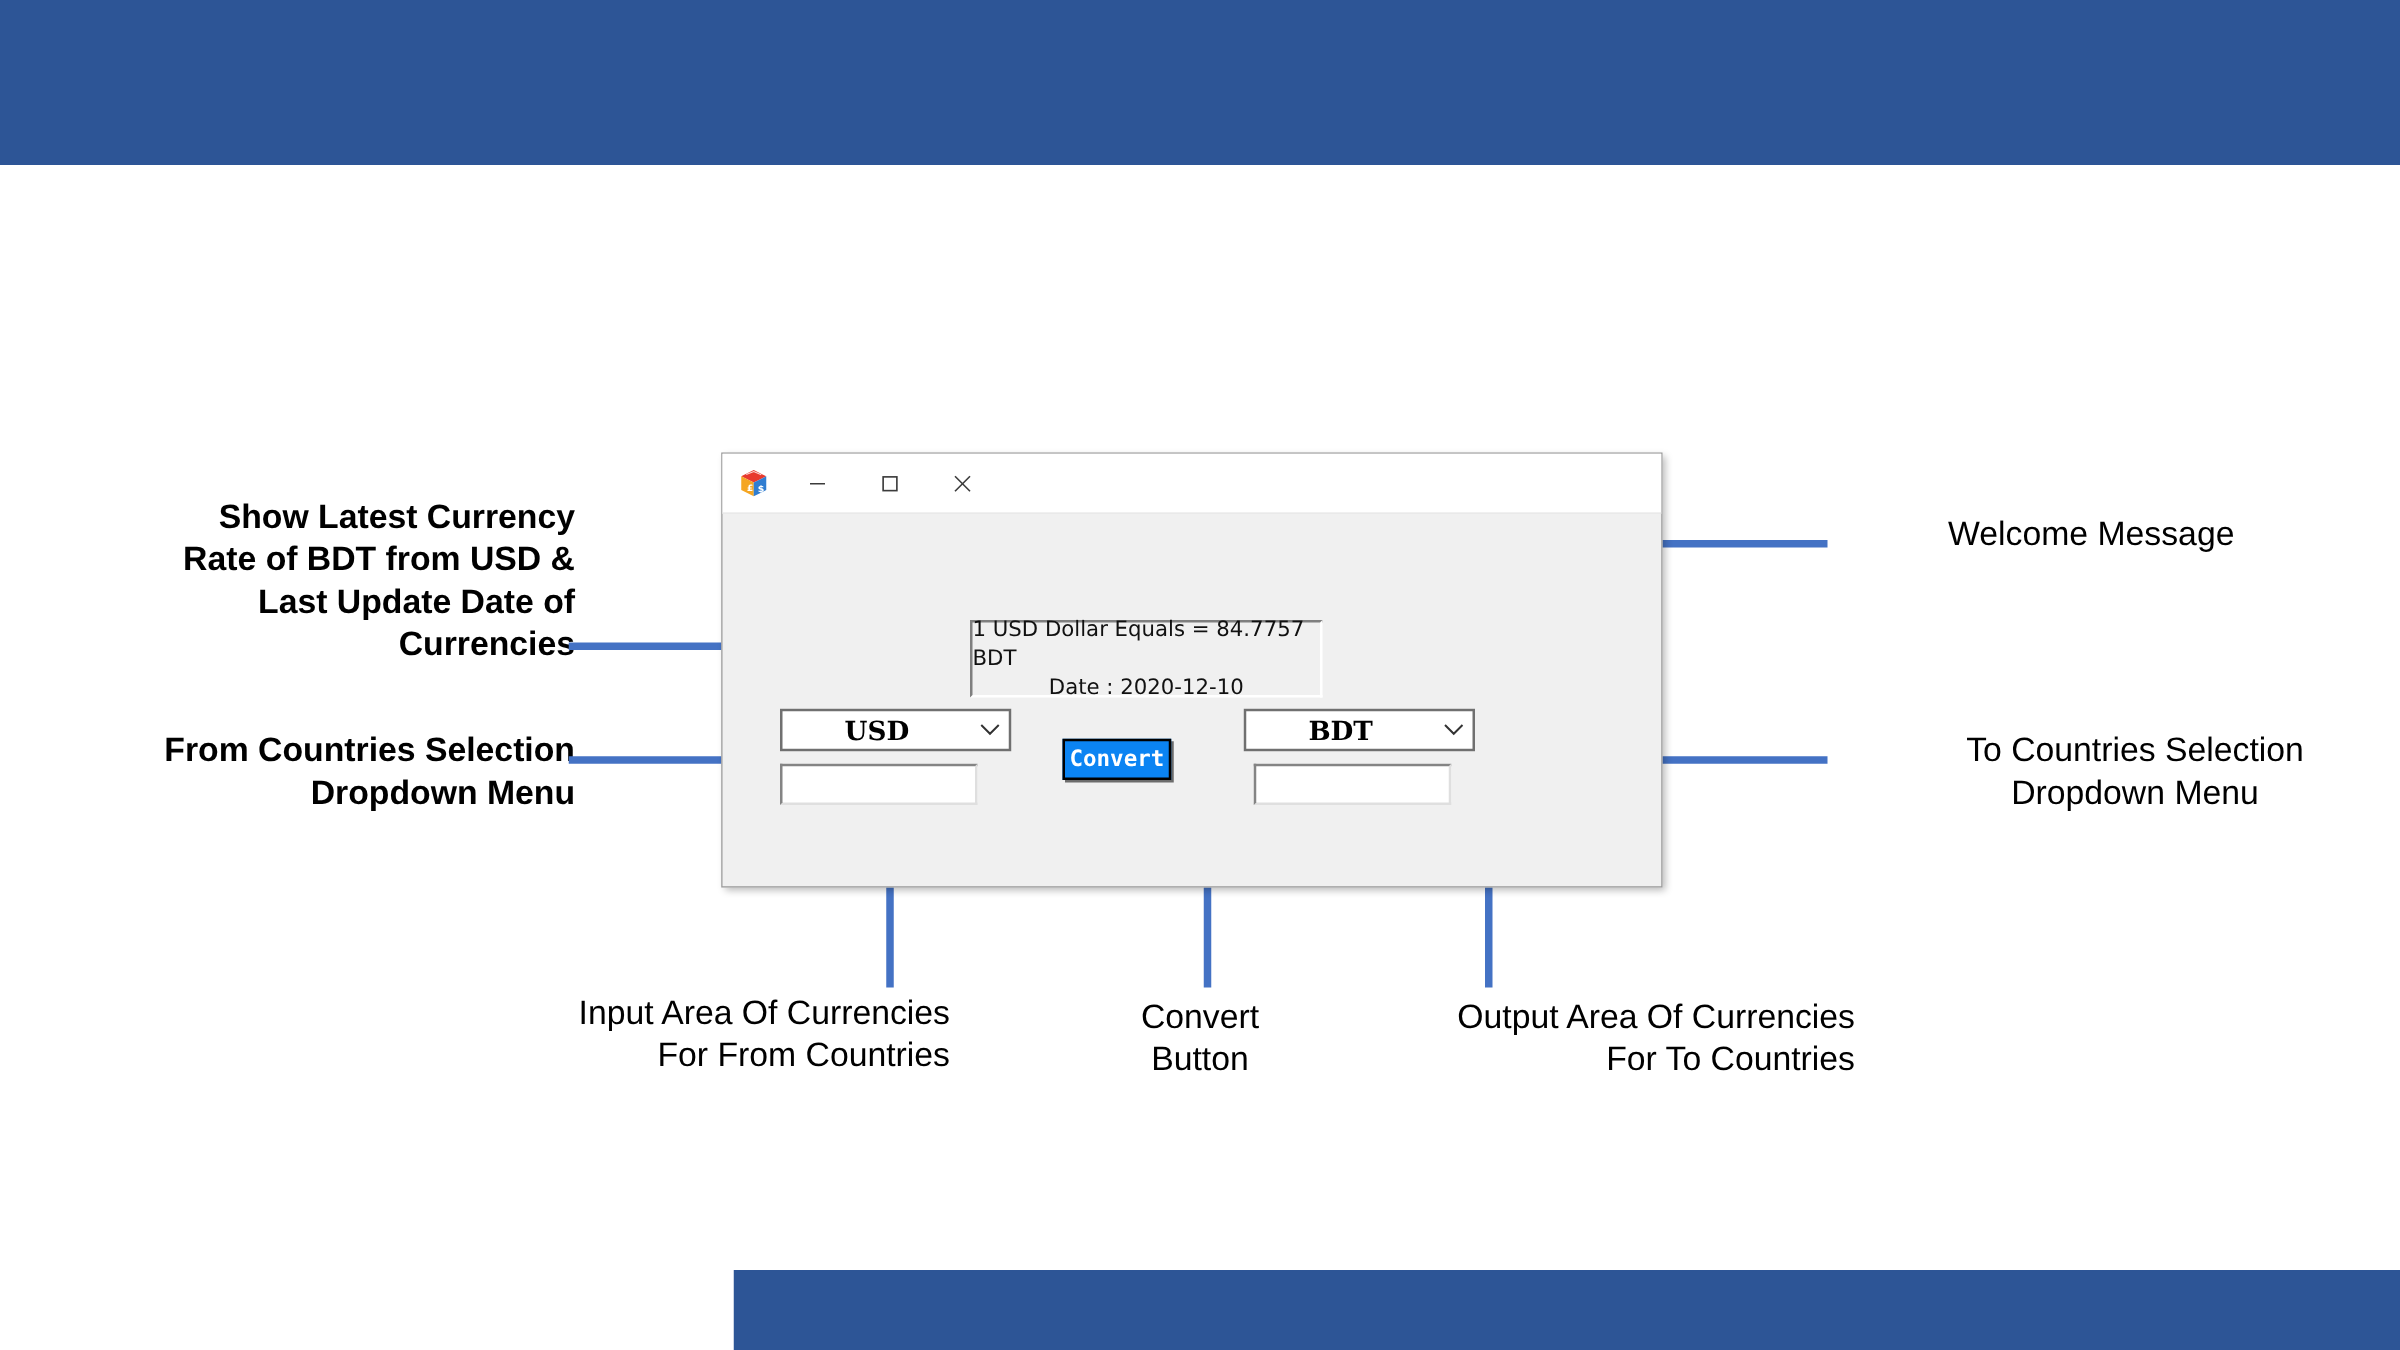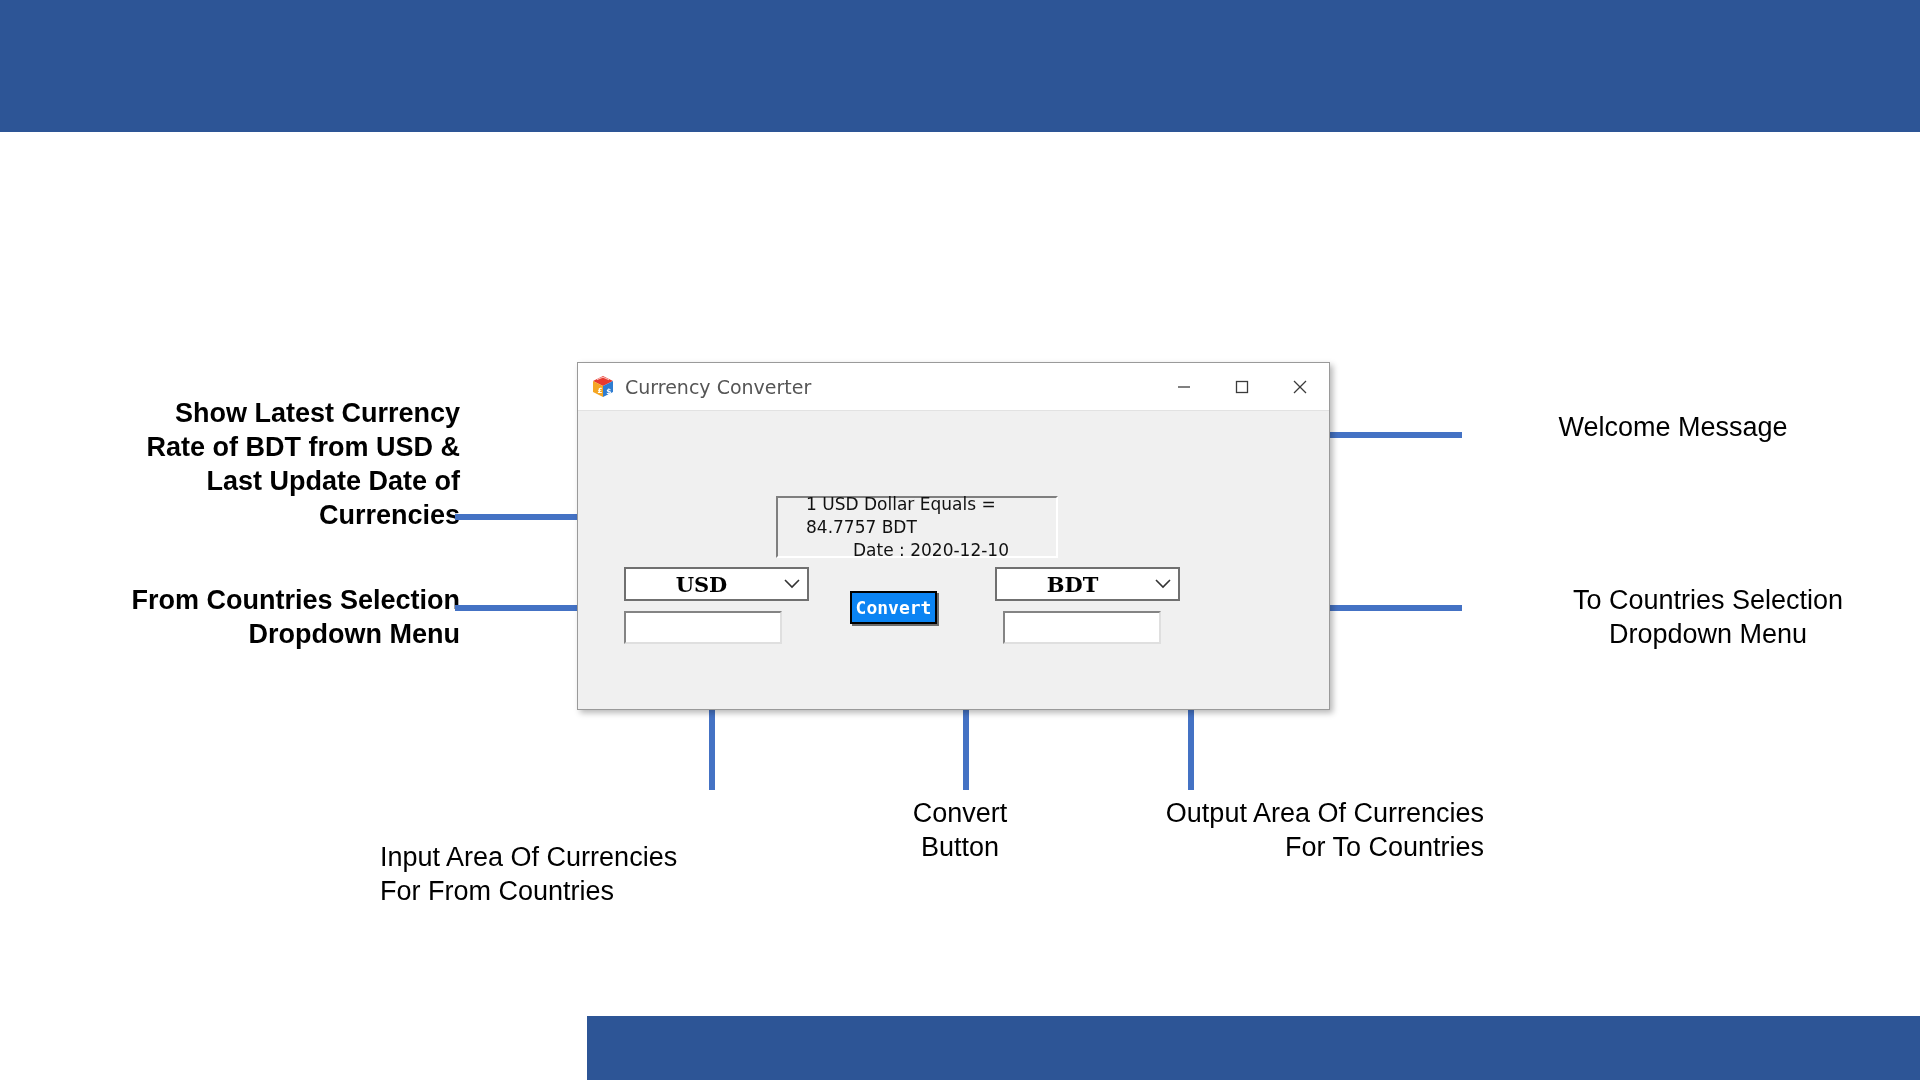--- a/index.html
+++ b/index.html
@@ -37,21 +37,21 @@
     color: #000000;
     white-space: pre-line;
   }
   .anno.right { text-align: right; font-weight: bold; }
   .anno.left  { text-align: center; }
 
   #anno-rate      { left: 100px;  top: 396px; width: 360px; }
   #anno-from      { left: 100px;  top: 583px; width: 360px; }
   #anno-welcome   { left: 1463px; top: 410px; width: 420px; }
   #anno-to        { left: 1460px; top: 583px; width: 420px; margin-left: 38px; }
-  #anno-input     { left: 380px;  top: 840px; width: 380px; text-align: left;}
+  #anno-input     { left: 380px;  top: 793px; width: 380px; text-align: right;}
   #anno-convert   { left: 860px;  top: 796px; width: 200px; text-align: center;}
   #anno-output    { left: 1104px; top: 796px; width: 380px; text-align: right;}
 
   
   .arrow { position: absolute; }
   .arrow svg { display: block; overflow: visible; }
 
   
   .window {
     position: absolute;
@@ -122,21 +122,20 @@
     border-left: 2px solid #7F7F7F;
     border-right: 2px solid #FFFFFF;
     border-bottom: 2px solid #FFFFFF;
     box-sizing: border-box;
     display: flex; flex-direction: column;
     align-items: center; justify-content: center;
     font-family: "DejaVu Sans", sans-serif;
     font-size: 17px;
     color: #111111;
     line-height: 23px;
-    padding-left: 28px;
   }
 
   
   .combo {
     position: absolute;
     height: 34px;
     background: #FFFFFF;
     border: 2px solid #707070;
     box-sizing: border-box;
     display: flex; align-items: center;
@@ -269,21 +268,20 @@
     <span class="app-icon">
       <svg viewBox="0 0 24 24" width="24" height="24">
         <polygon points="12,1 22,6 12,11 2,6" fill="#E8392E"></polygon>
         <polygon points="2,6 12,11 12,22 2,17" fill="#F5A623"></polygon>
         <polygon points="12,11 22,6 22,17 12,22" fill="#2F7DD1"></polygon>
         <text x="6.6" y="18" font-size="7" fill="#ffffff" font-family="DejaVu Sans, sans-serif" font-weight="bold">£</text>
         <text x="15.2" y="18.5" font-size="7.5" fill="#ffffff" font-family="DejaVu Sans, sans-serif" font-weight="bold">$</text>
         <path d="M6 4.6 L12 2.2 L18 4.8" stroke="#ffffff" stroke-width="0.9" fill="none" opacity="0.8"></path>
       </svg>
     </span>
-    <span class="title-text">Currency Converter</span>
     <span class="win-btns">
       <span class="win-btn">
         <svg width="14" height="14" viewBox="0 0 14 14">
             <line x1="1" y1="7" x2="13" y2="7" stroke="#3b3b3b" stroke-width="1.3"></line>
           </svg>
       </span>
       <span class="win-btn">
         <svg width="14" height="14" viewBox="0 0 14 14">
             <rect x="1.5" y="1.5" width="11" height="11" fill="none" stroke="#3b3b3b" stroke-width="1.3"></rect>
           </svg>

